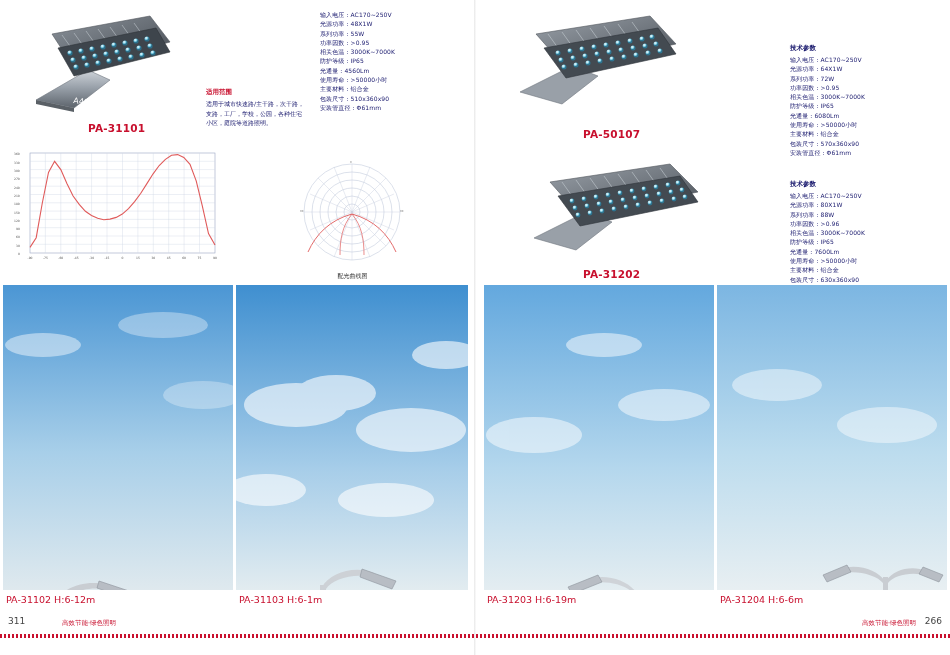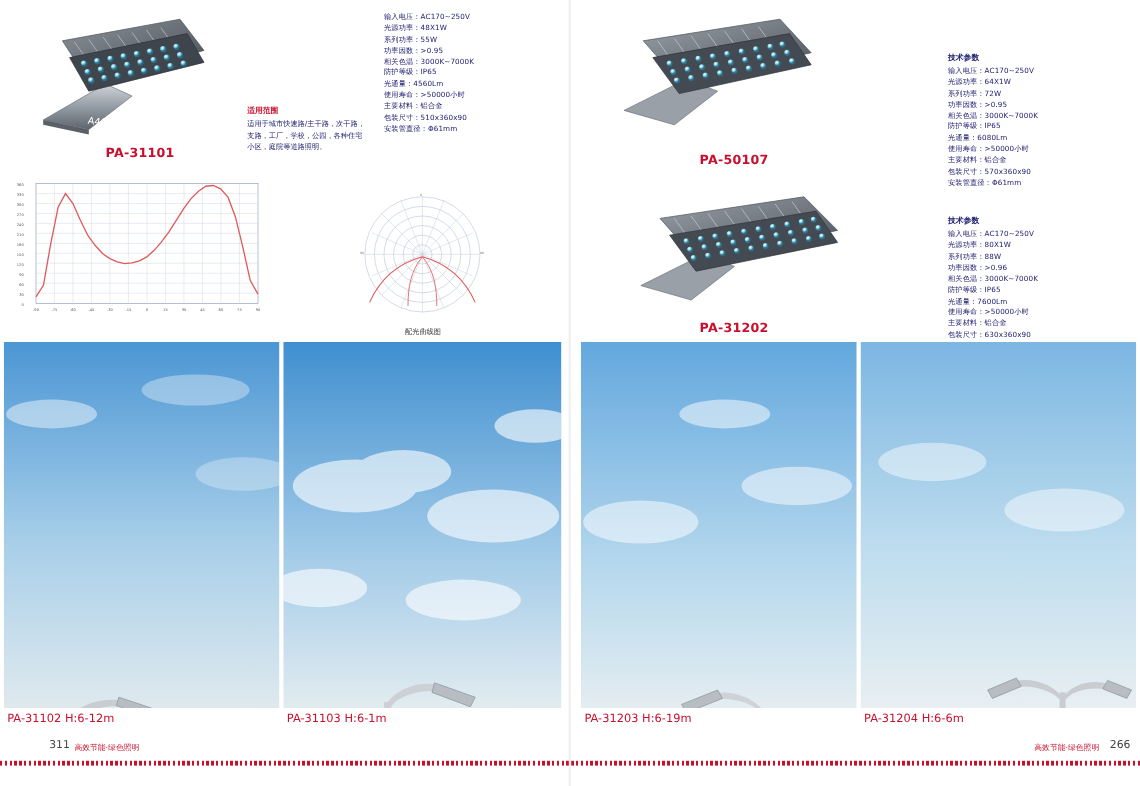--- a/index.html
+++ b/index.html
@@ -31,21 +31,21 @@
   .lampbox { position:absolute; }
 
   
   .chartwrap { position:absolute; }
   .polarwrap { position:absolute; }
   .chart-cap { font-size:6px; color:#333; text-align:center; }
 
   
   .photo { position:absolute; overflow:hidden; }
   .photo svg { display:block; }
-  .pagenum { font-size:9px; color:#444;margin-left:33px; }
+  .pagenum { font-size:9px; color:#444; }
   .footer-txt { font-size:6.5px; color:#c8102e;padding-left:28px; }
   .gutter {
     position:absolute; left:474px; top:0; width:2px; height:655px;
     background:linear-gradient(to right,#e8e8e8,#fbfbfb);
   }
 </style>
 </head>
 <body>
 
 <div class="page">

